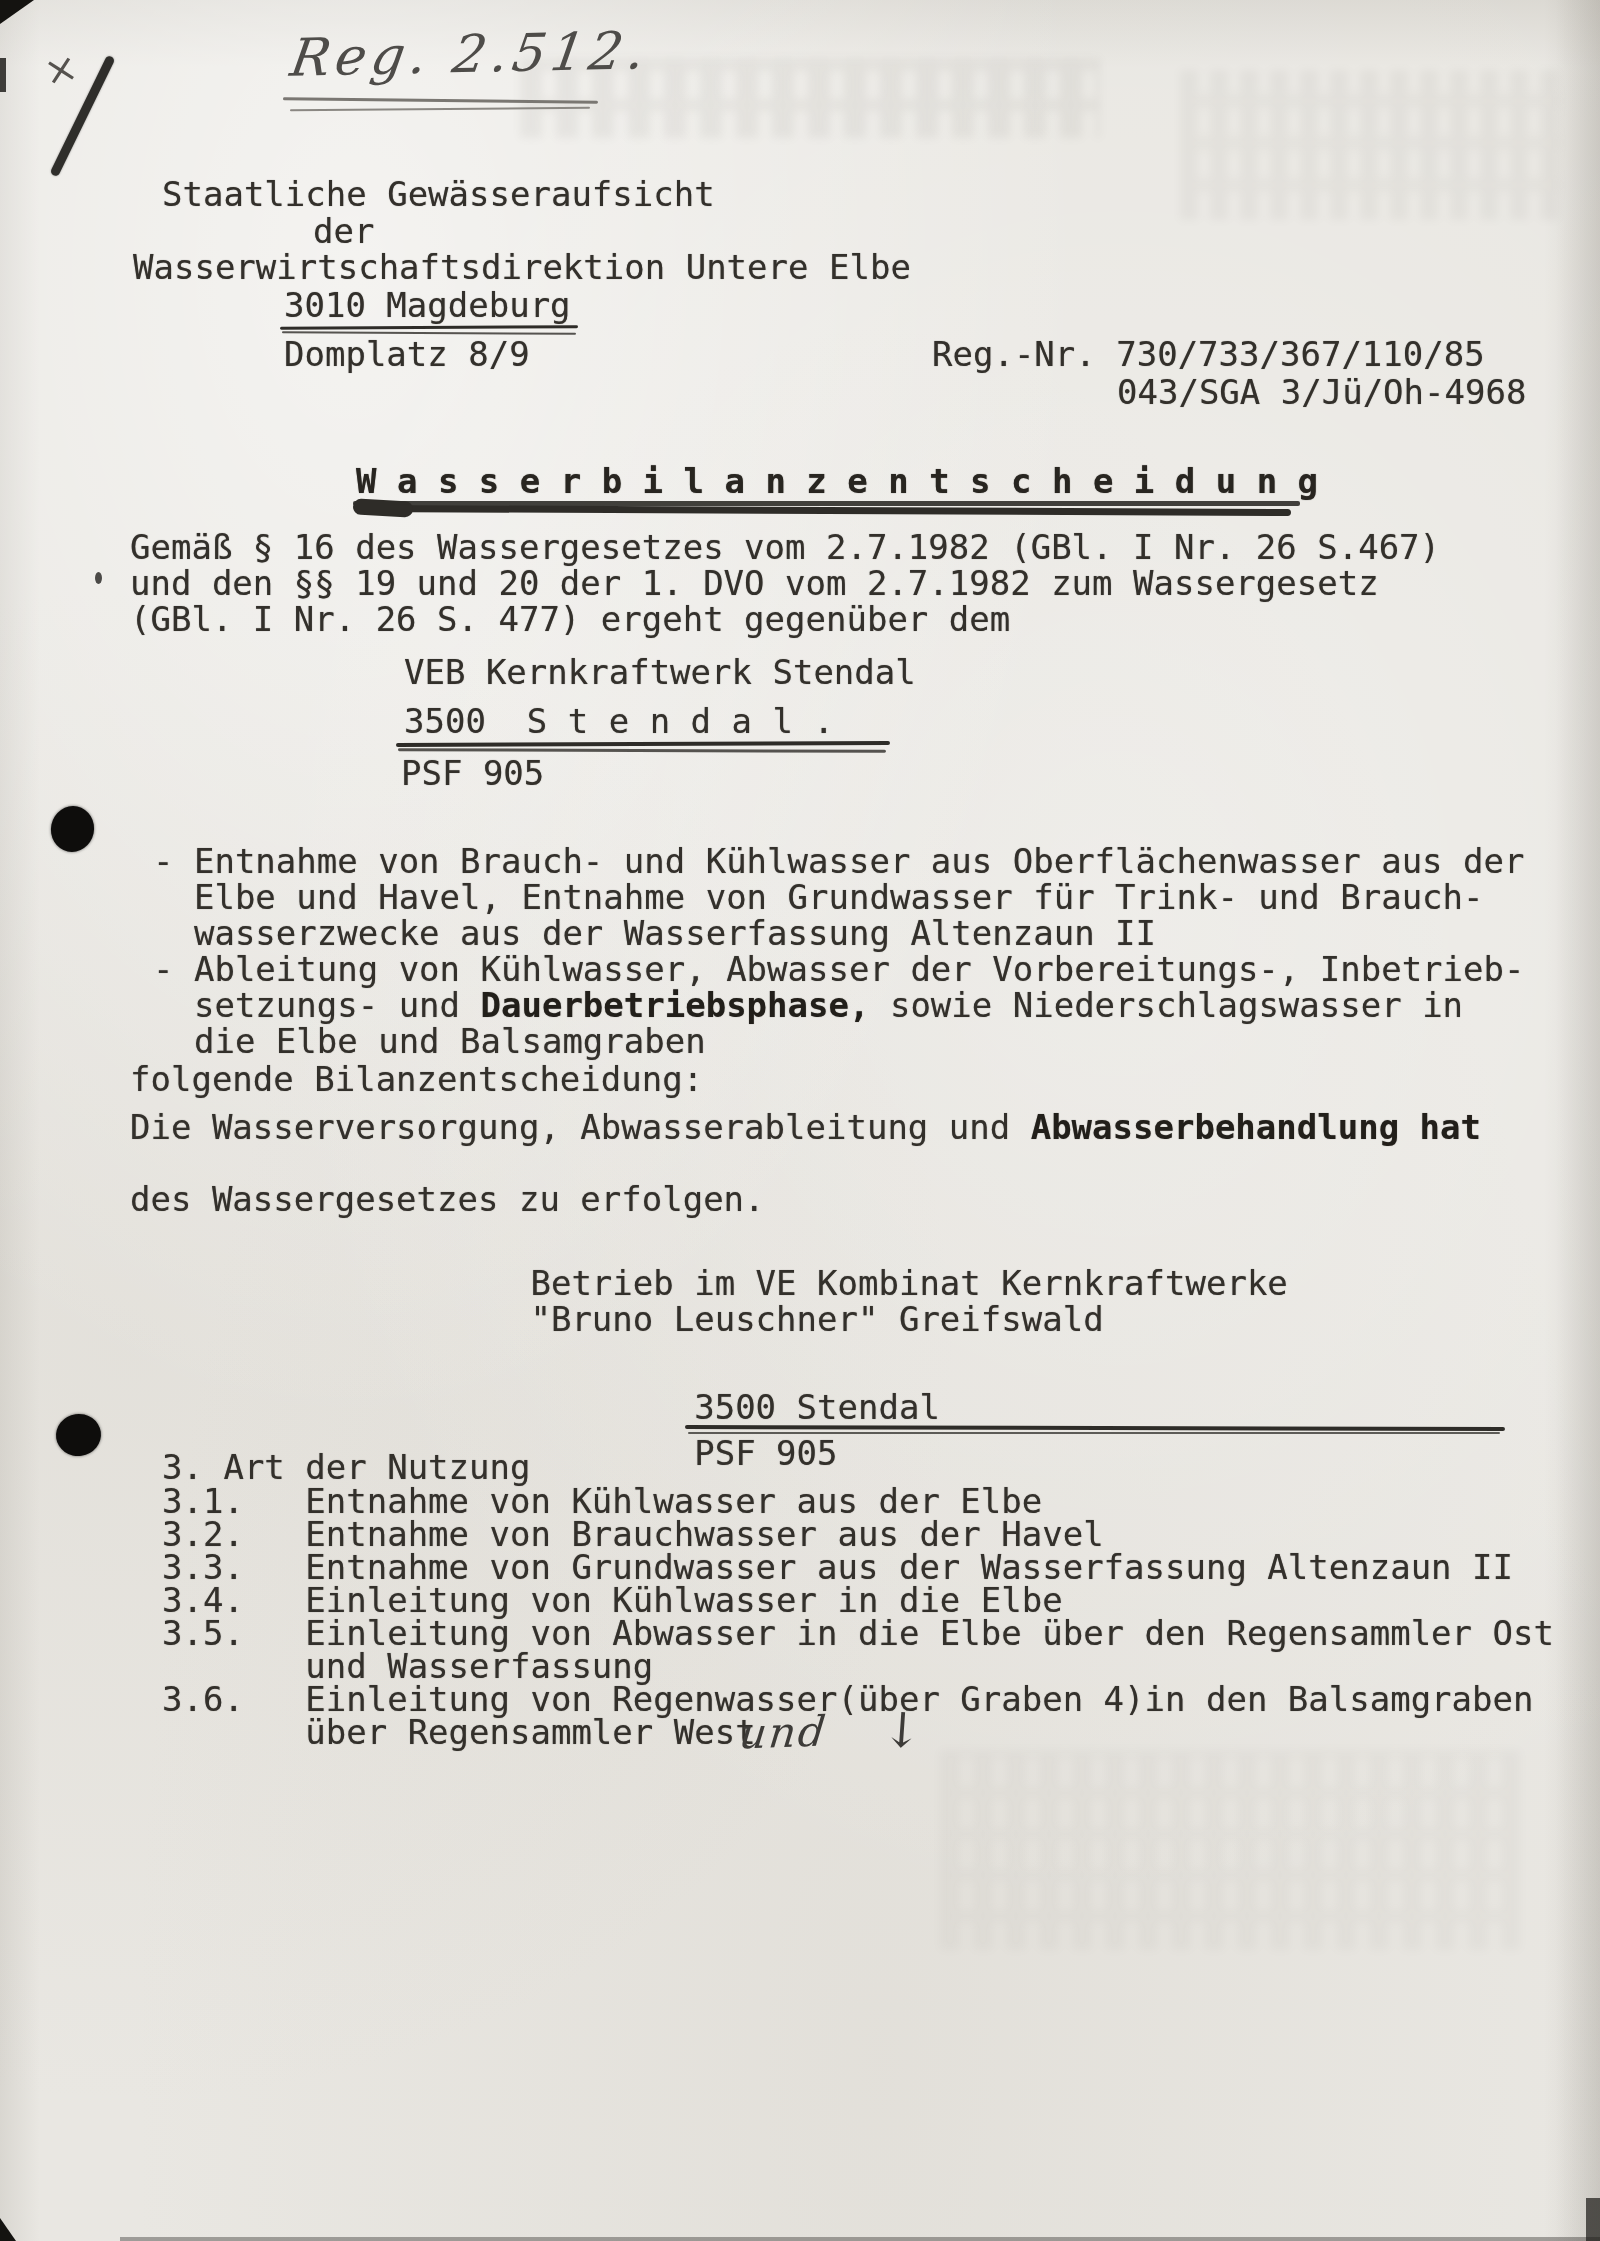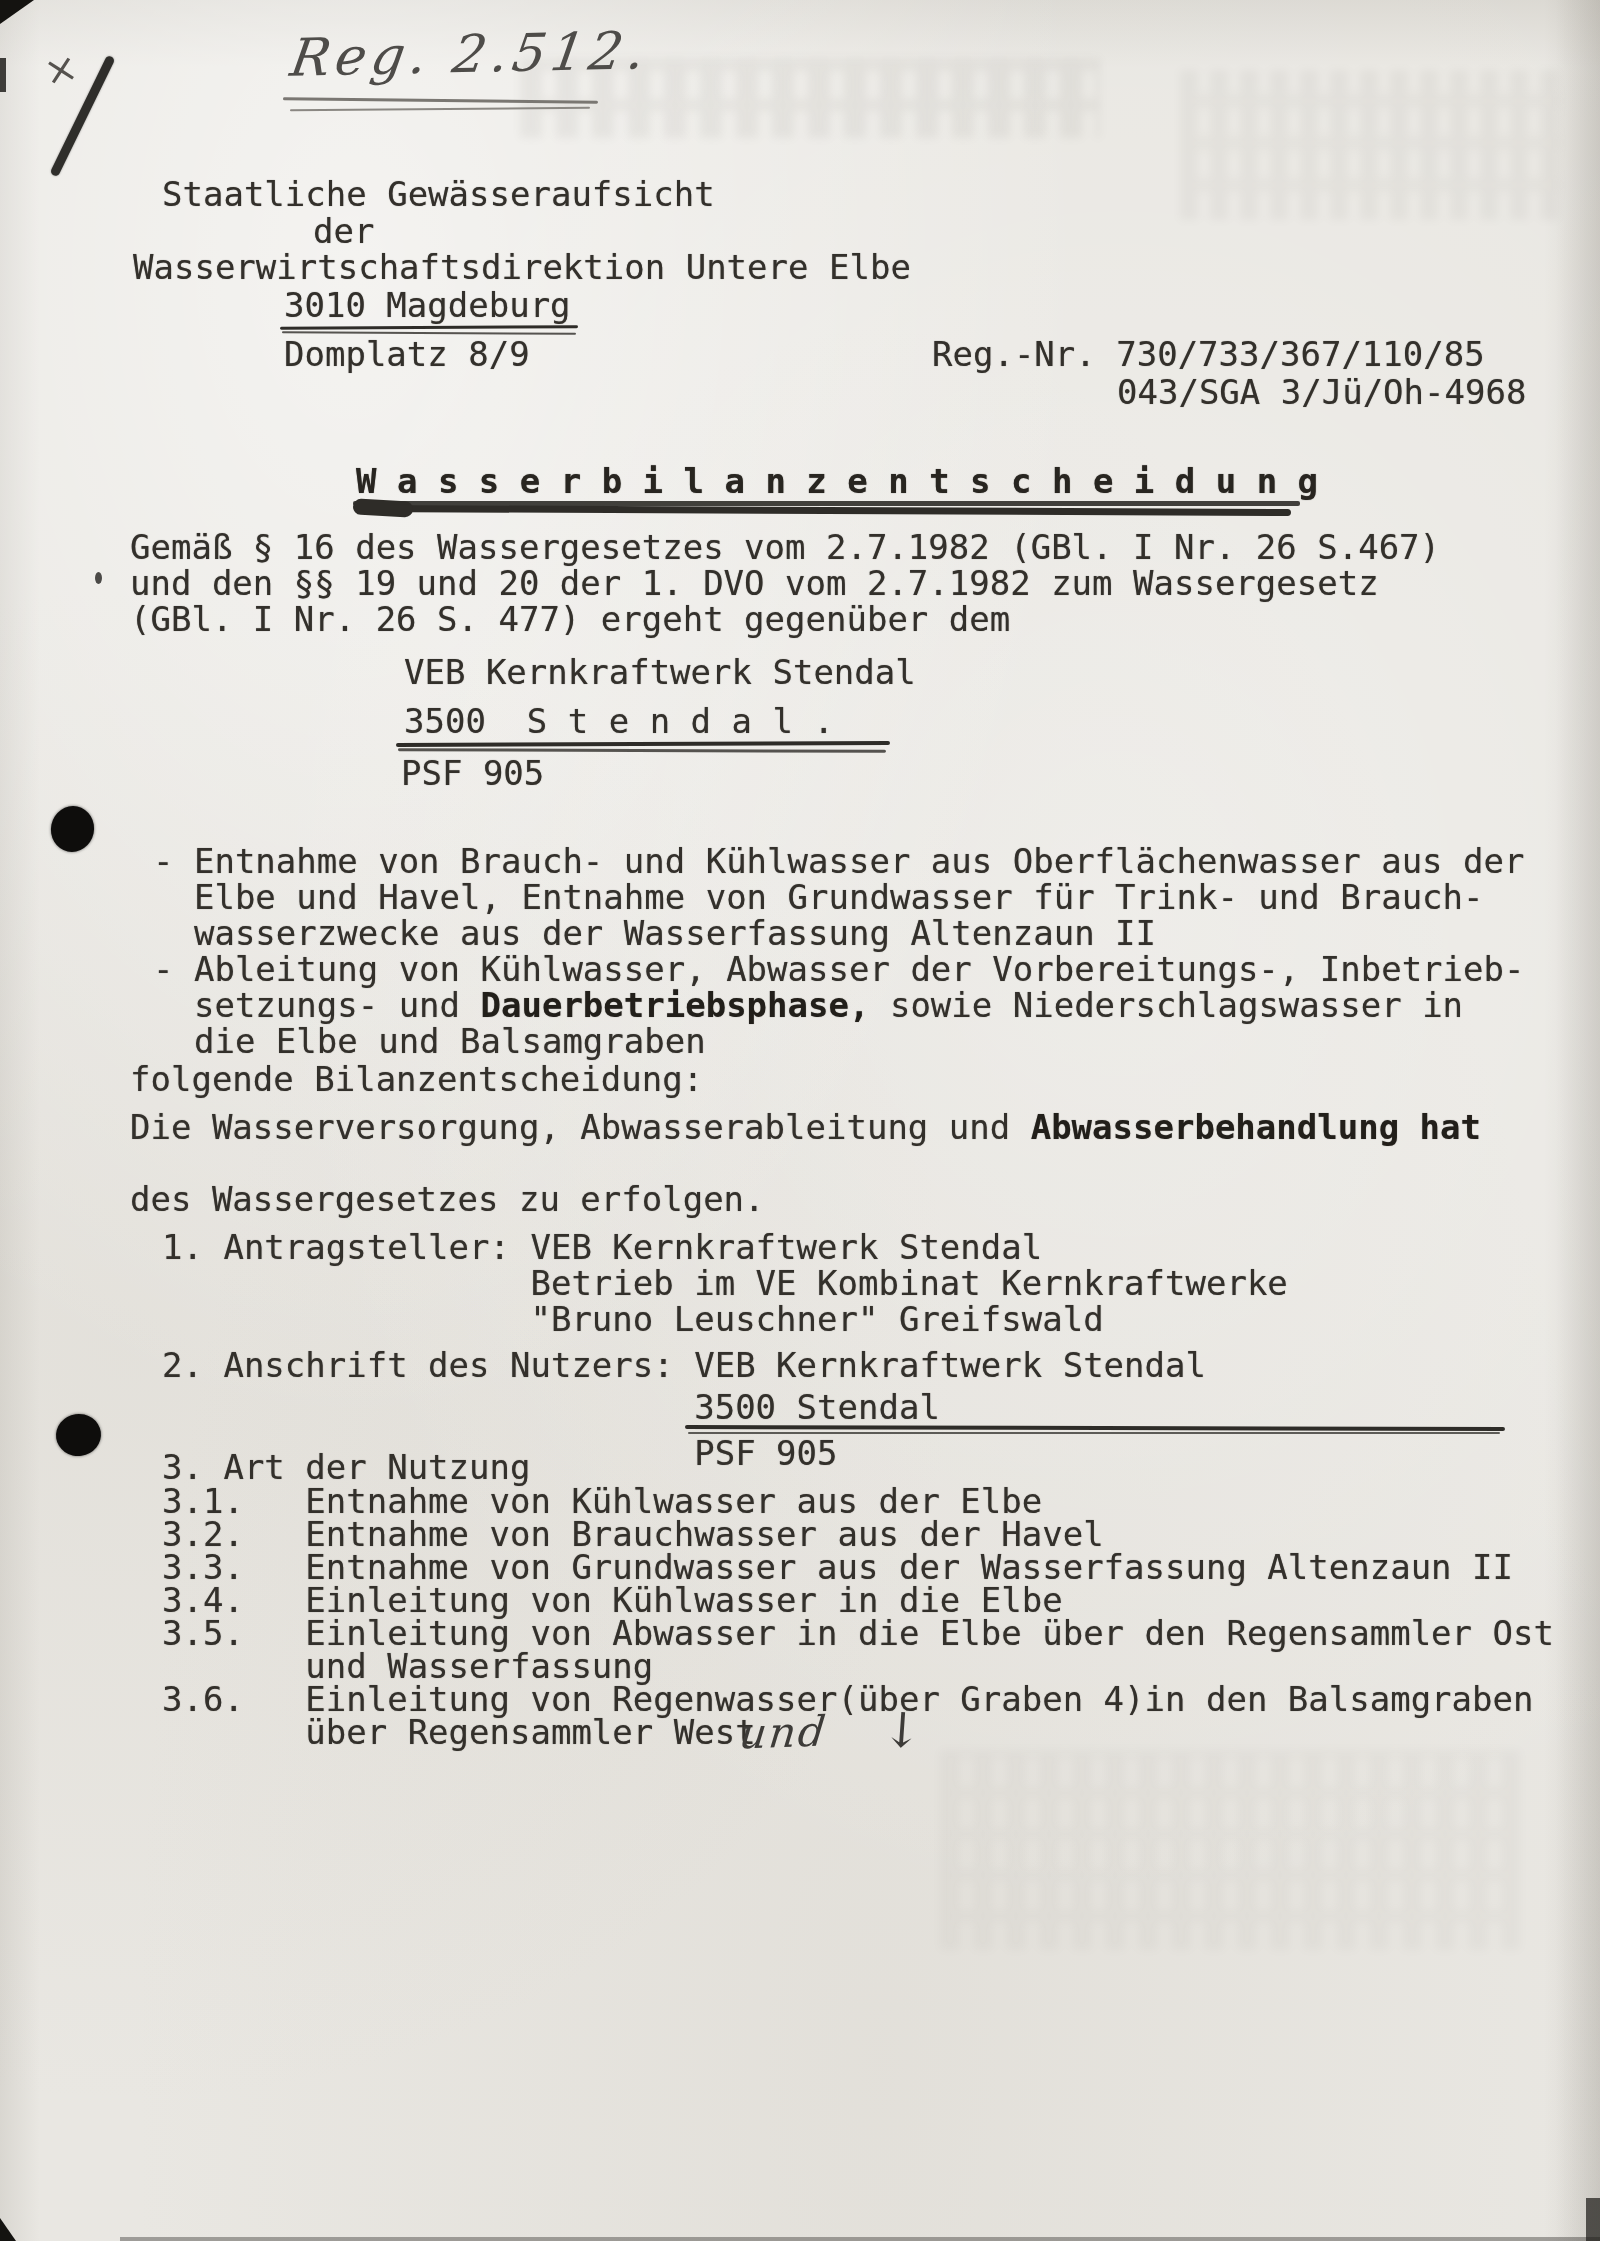--- a/index.html
+++ b/index.html
@@ -108,25 +108,23 @@
   <div class="line" style="left:153px;top:880px;">  Elbe und Havel, Entnahme von Grundwasser für Trink- und Brauch-</div>
   <div class="line" style="left:153px;top:916px;">  wasserzwecke aus der Wasserfassung Altenzaun II</div>
   <div class="line" style="left:153px;top:952px;">- Ableitung von Kühlwasser, Abwasser der Vorbereitungs-, Inbetrieb-</div>
   <div class="line" style="left:153px;top:988px;"><span>  setzungs- und </span><span class="ov">Dauerbetriebsphase,</span><span> sowie Niederschlagswasser in</span></div>
   <div class="line" style="left:130px;top:1062px;">folgende Bilanzentscheidung:</div>
 
   <div class="line" style="left:153px;top:1024px;">  die Elbe und Balsamgraben</div>
   <div class="line" style="left:130px;top:1110px;"><span>Die Wasserversorgung, Abwasserableitung und </span><span class="ov">Abwasserbehandlung hat</span></div>
   <div class="line" style="left:130px;top:1182px;">des Wassergesetzes zu erfolgen.</div>
 
-  <div class="line" style="left:162px;top:1230px;">1. Antragsteller: VEB Kernkraftwerk Stendal</div>
   <div class="line" style="left:162px;top:1266px;">                  Betrieb im VE Kombinat Kernkraftwerke</div>
   <div class="line" style="left:162px;top:1302px;">                  "Bruno Leuschner" Greifswald</div>
 
-  <div class="line" style="left:162px;top:1348px;">2. Anschrift des Nutzers: VEB Kernkraftwerk Stendal</div>
   <div class="line" style="left:162px;top:1390px;">                          3500 Stendal</div>
   <div class="ul" style="left:685px;top:1426px;width:820px;height:4px;transform:rotate(0.15deg);"></div>
   <div class="ul" style="left:688px;top:1432px;width:812px;height:2px;opacity:.75;"></div>
   <div class="line" style="left:162px;top:1436px;">                          PSF 905</div>
 
   <div class="punch" style="left:56px;top:1414px;width:45px;height:42px;transform:rotate(-8deg);"></div>
 
   <div class="line" style="left:162px;top:1450px;">3. Art der Nutzung</div>
   <div class="line" style="left:162px;top:1484px;">3.1.   Entnahme von Kühlwasser aus der Elbe</div>
   <div class="line" style="left:162px;top:1517px;">3.2.   Entnahme von Brauchwasser aus der Havel</div>

